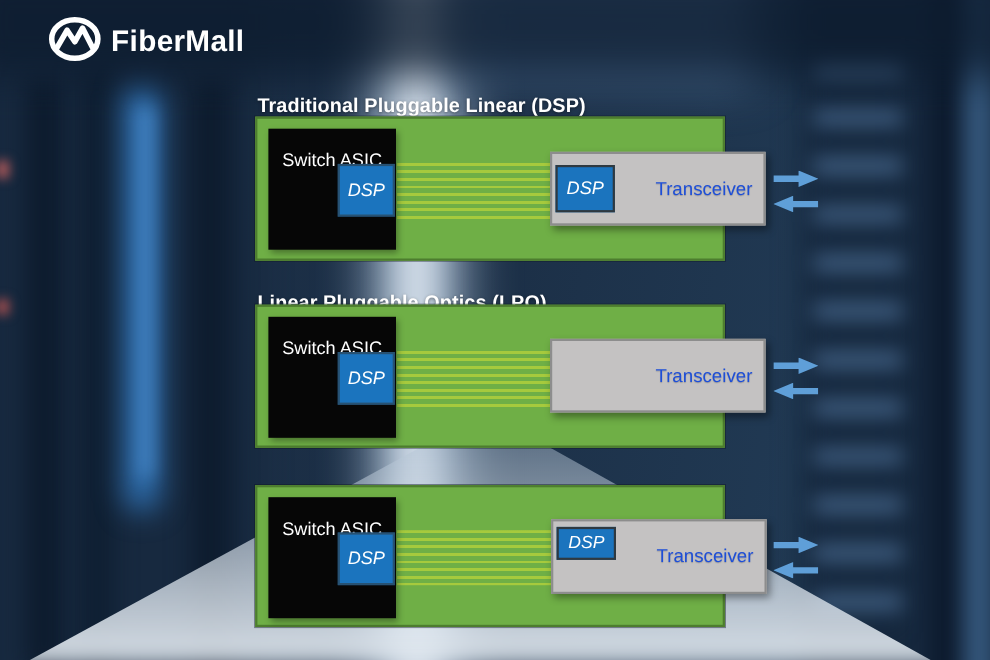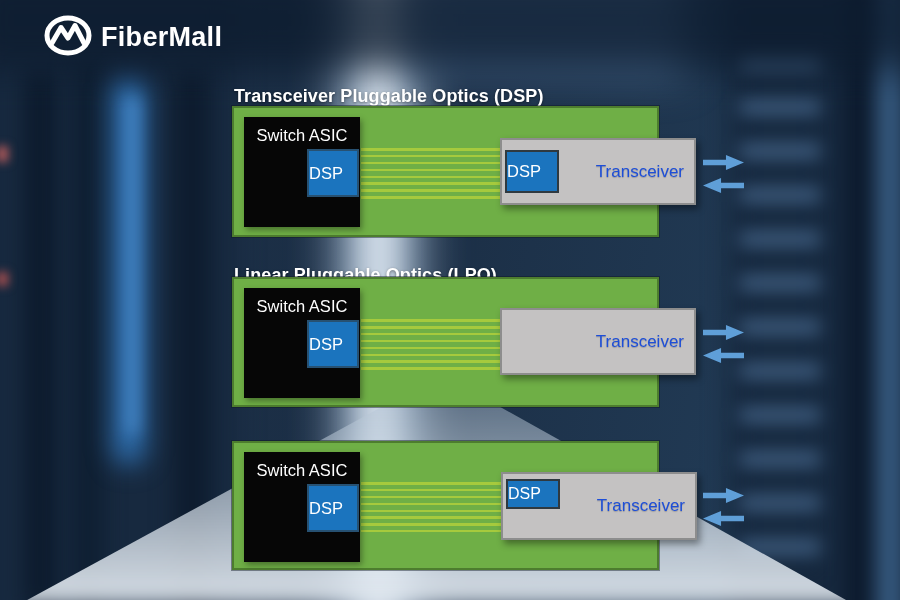--- a/index.html
+++ b/index.html
@@ -55,23 +55,23 @@
     background:repeating-linear-gradient(180deg,#A6CA3D 0px,#A6CA3D 2.6px,rgba(0,0,0,0) 2.6px,rgba(0,0,0,0) 6.9px);}
   .tr1{left:361px;top:148px;width:140px;height:52px;}
   .tr2{left:361px;top:319px;width:140px;height:52px;}
   .tr3{left:361px;top:482px;width:140px;height:50px;}
 
   
   .asic{position:absolute;width:116px;height:110px;background:#060606;box-shadow:2px 3px 6px rgba(0,0,0,.35);}
   .a1{left:244px;top:117px;}
   .a2{left:244px;top:288px;}
   .a3{left:244px;top:452px;}
-  .asic-label{display:block;text-align:center;color:#fff;font-size:16.5px;margin-top:9px;white-space:nowrap;}
-  .dsp{position:absolute;background:#1B74BE;color:#fff;display:flex;align-items:center;justify-content:flex-start;
-    font-size:16.5px;}
+  .asic-label{display:block;text-align:center;color:#fff;font-size:16.5px;margin-top:20px;white-space:nowrap;}
+  .dsp{position:absolute;background:#1B74BE;color:#fff;display:flex;align-items:center;justify-content:center;
+    font-size:16.5px;font-style:italic;}
   .dsp-switch{width:52px;height:48px;left:63px;top:32px;border:2px solid rgba(55,40,22,.45);}
 
   
   .tx{position:absolute;width:196px;height:67px;background:#C4C2C2;border:2px solid #8d8d8d;
     box-shadow:3px 4px 7px rgba(0,0,0,.4);}
   .x1{left:500px;top:138px;}
   .x2{left:500px;top:308px;}
   .x3{left:501px;top:472px;height:68px;}
   .tx-label{position:absolute;right:10px;top:50%;transform:translateY(-50%);color:#1d4ed8;font-size:17px;
     text-shadow:0 1px 1px rgba(0,0,0,.2);}
@@ -115,21 +115,21 @@
   <div class="logo">
     <span>
       <svg width="48" height="46" viewBox="0 0 48 46">
         <ellipse cx="24" cy="23.5" rx="21" ry="17.5" fill="none" stroke="#ffffff" stroke-width="5"></ellipse>
         <polyline points="8,31 17,15.5 24,26 31,13.5 40,31" fill="none" stroke="#ffffff" stroke-width="5" stroke-linecap="round" stroke-linejoin="round"></polyline>
       </svg>
     </span>
     <span class="logo-text">FiberMall</span>
   </div>
 
-  <h2 class="sec-title t1">Transceiver Pluggable Optics (DSP)</h2>
+  <h2 class="sec-title t1">Traditional Pluggable Linear (DSP)</h2>
   <div class="board b1"></div>
   <div class="traces tr1"></div>
   <div class="asic a1">
     <span class="asic-label">Switch ASIC</span>
     <div class="dsp dsp-switch">
       <span>DSP</span>
     </div>
   </div>
   <div class="tx x1">
     <div class="dsp dsp-tx dtx1">

